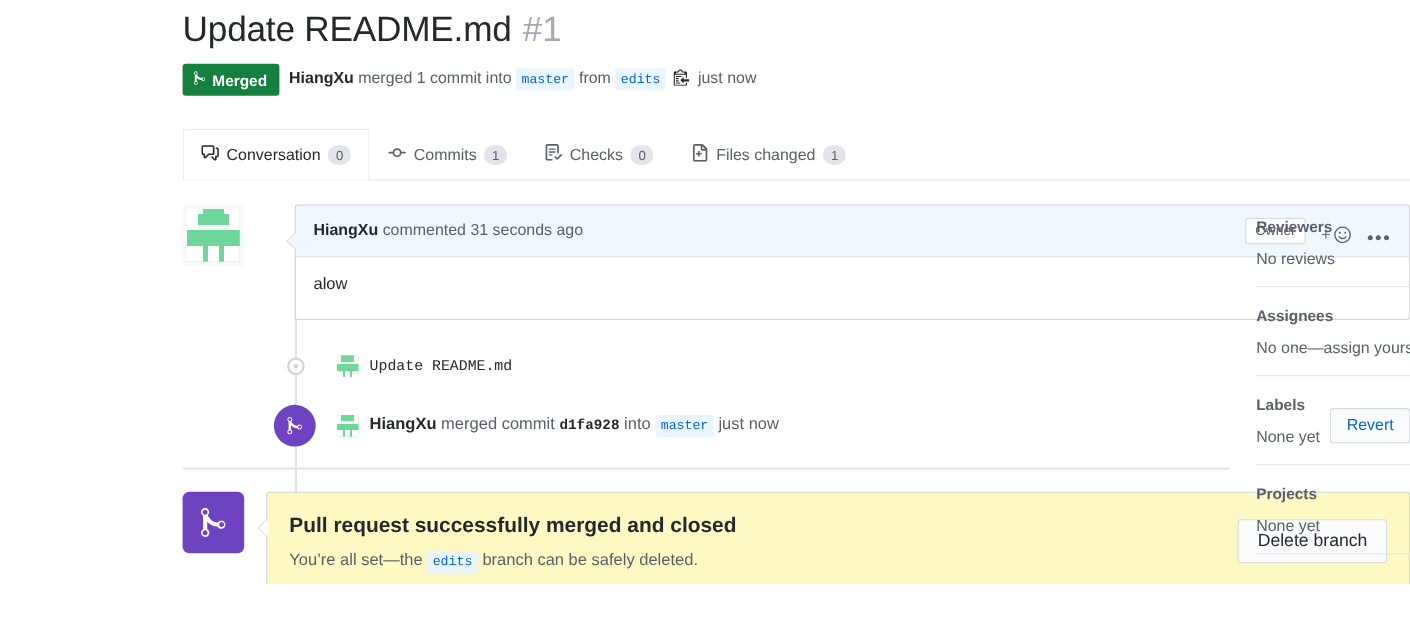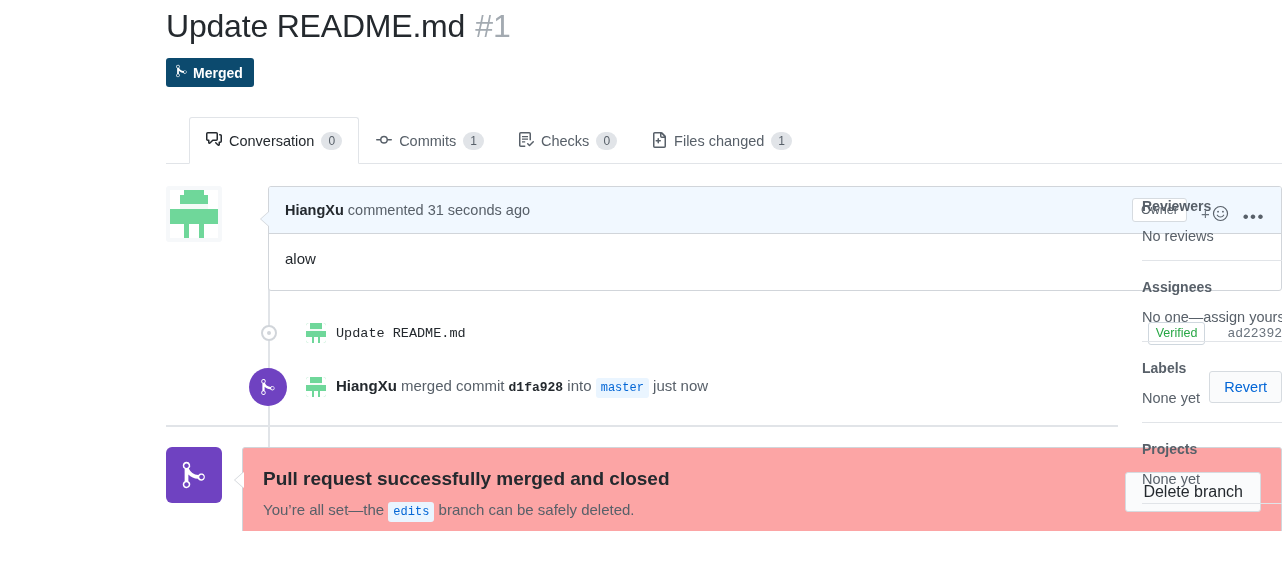--- a/index.html
+++ b/index.html
@@ -20,41 +20,41 @@
   .title-row { display: flex; align-items: baseline; gap: 10px; padding-top: 6px; }
   .pr-title {
     font-size: 32px; font-weight: 400; line-height: 1.25;
     color: #24292e; letter-spacing: -0.2px;
   }
   .pr-number { font-size: 32px; font-weight: 300; color: #a3aab1; }
 
   .meta-row { display: flex; align-items: center; gap: 9px; margin-top: 12px; }
   .state-badge {
     display: inline-flex; align-items: center; gap: 5px;
-    background: #0c4a6e; color: #ffffff;
+    background: #15803d; color: #ffffff;
     font-size: 14px; font-weight: bold;
     padding: 6px 11px 6px 9px; border-radius: 3px;
     line-height: 16px;
   }
   .meta-text { font-size: 14.5px; color: #586069; line-height: 20px; }
   .meta-text b { color: #24292e; font-weight: bold; }
   .branch-tag {
     display: inline-block;
     font-family: "Liberation Mono", monospace;
     font-size: 12px; background: #eaf5ff; color: #0366d6;
     padding: 2px 5px; border-radius: 3px; line-height: 16px;
   }
   .copy-icon { display: inline-block; vertical-align: -3px; margin: 0 3px; }
 
   
   .tabnav {
     position: absolute; left: 166px; top: 116px; width: 1116px;
     border-bottom: 1px solid #e1e4e8; height: 48px;
   }
-  .tabs { display: flex; align-items: flex-end; height: 47px; margin-left: 23px; }
+  .tabs { display: flex; align-items: flex-end; height: 47px; }
   .tab {
     display: flex; align-items: center; gap: 7px;
     height: 47px; padding: 0 16px;
     font-size: 14.5px; color: #586069; cursor: pointer;
     border: 1px solid transparent; border-bottom: none;
     position: relative; top: 1px;
   }
   .tab.selected {
     background: #ffffff; color: #24292e; font-weight: normal;
     border: 1px solid #e1e4e8; border-bottom: 1px solid #ffffff;
@@ -164,21 +164,21 @@
 
   
   .merged-block { position: relative; display: flex; align-items: flex-start; margin-top: 20px; }
   .merge-icon-box {
     width: 56px; height: 56px; flex: 0 0 56px; border-radius: 6px;
     background: #6f42c1; display: flex; align-items: center; justify-content: center;
     position: relative; z-index: 2;
   }
   .merged-panel {
     position: relative; margin-left: 20px; flex: 1 1 auto;
-    border: 1px solid #d1d5da; border-radius: 3px; background: #fca5a5;
+    border: 1px solid #d1d5da; border-radius: 3px; background: #fef9c3;
     padding: 18px 20px 16px 20px; display: flex; align-items: flex-start;
   }
   .merged-panel:before, .merged-panel:after {
     content: ""; position: absolute; top: 24px; width: 0; height: 0; border-style: solid;
   }
   .merged-panel:before {
     left: -9px; border-width: 8px 9px 8px 0;
     border-color: transparent #d1d5da transparent transparent;
   }
   .merged-panel:after {
@@ -219,20 +219,33 @@
       <span class="pr-number">#1</span>
     </div>
     <div class="meta-row">
       <span class="state-badge">
         <span>
           <svg width="13" height="14" viewBox="0 0 12 16" fill="#ffffff" aria-hidden="true">
             <path d="M10 7c-.73 0-1.38.41-1.73 1.02V8C7.22 7.98 6 7.64 5.14 6.98c-.75-.58-1.5-1.61-1.89-2.44A1.993 1.993 0 0 0 2 .99C.89.99 0 1.89 0 3a2 2 0 0 0 1 1.72v6.56c-.59.35-1 .98-1 1.72 0 1.11.89 2 2 2a1.993 1.993 0 0 0 1-3.72V7.67c.67.7 1.44 1.27 2.3 1.69.86.42 1.8.66 2.75.7v-.02c.36.61 1 1.02 1.75 1.02 1.11 0 2-.89 2-2 0-1.11-.89-2-2-2zm-6.8 6c0 .66-.55 1.2-1.2 1.2-.65 0-1.2-.55-1.2-1.2 0-.65.55-1.2 1.2-1.2.65 0 1.2.55 1.2 1.2zM2 4.2C1.34 4.2.8 3.65.8 3c0-.65.55-1.2 1.2-1.2.65 0 1.2.55 1.2 1.2 0 .65-.55 1.2-1.2 1.2zm8 6c-.66 0-1.2-.55-1.2-1.2 0-.65.55-1.2 1.2-1.2.65 0 1.2.55 1.2 1.2 0 .65-.55 1.2-1.2 1.2z"></path>
           </svg>
         </span>
         <span>Merged</span>
+      </span>
+      <span class="meta-text">
+        <b>HiangXu</b>
+        <span>merged 1 commit into</span>
+        <span class="branch-tag">master</span>
+        <span>from</span>
+        <span class="branch-tag">edits</span>
+        <span class="copy-icon">
+          <svg width="15" height="16" viewBox="0 0 14 16" fill="#24292e" aria-hidden="true">
+            <path d="M2 13h4v1H2v-1zm5-6H2v1h5V7zm2 3V8l-3 3 3 3v-2h5v-2H9zM4.5 9H2v1h2.5V9zM2 12h2.5v-1H2v1zm9 1h1v2c-.02.28-.11.52-.3.7-.19.18-.42.28-.7.3H1c-.55 0-1-.45-1-1V4c0-.55.45-1 1-1h3c0-1.11.89-2 2-2 1.11 0 2 .89 2 2h3c.55 0 1 .45 1 1v5h-1V6H1v9h10v-2zM2 5h8c0-.55-.45-1-1-1H8c-.55 0-1-.45-1-1 0-.55-.45-1-1-1-.55 0-1 .45-1 1 0 .55-.45 1-1 1H3c-.55 0-1 .45-1 1z"></path>
+          </svg>
+        </span>
+        <span>just now</span>
       </span>
     </div>
   </div>
 
   <div class="tabnav">
     <div class="tabs">
 
       <div class="tab selected">
         <span>
           <svg width="16" height="16" viewBox="0 0 16 16" fill="#24292e" aria-hidden="true">
@@ -326,24 +339,20 @@
         <svg class="mini-avatar" viewBox="0 0 10 10" shape-rendering="crispEdges">
           <rect width="10" height="10" fill="#6fd79a"></rect>
           <rect x="0" y="0" width="2" height="4" fill="#ffffff"></rect>
           <rect x="8" y="0" width="2" height="4" fill="#ffffff"></rect>
           <rect x="2" y="3" width="6" height="1" fill="#f3fbf6"></rect>
           <rect x="0" y="7" width="3" height="3" fill="#ffffff"></rect>
           <rect x="7" y="7" width="3" height="3" fill="#ffffff"></rect>
           <rect x="4" y="7" width="2" height="3" fill="#ffffff"></rect>
         </svg>
         <span class="commit-msg">Update README.md</span>
-        <span class="row-right">
-          <span class="verified-badge">Verified</span>
-          <span class="sha">ad22392</span>
-        </span>
       </div>
     </div>
 
     <div class="tl-row" style="margin-top:14px;">
       <span class="tl-badge-big">
         <svg width="18" height="18" viewBox="0 0 12 16" fill="#ffffff" aria-hidden="true">
           <path d="M10 7c-.73 0-1.38.41-1.73 1.02V8C7.22 7.98 6 7.64 5.14 6.98c-.75-.58-1.5-1.61-1.89-2.44A1.993 1.993 0 0 0 2 .99C.89.99 0 1.89 0 3a2 2 0 0 0 1 1.72v6.56c-.59.35-1 .98-1 1.72 0 1.11.89 2 2 2a1.993 1.993 0 0 0 1-3.72V7.67c.67.7 1.44 1.27 2.3 1.69.86.42 1.8.66 2.75.7v-.02c.36.61 1 1.02 1.75 1.02 1.11 0 2-.89 2-2 0-1.11-.89-2-2-2zm-6.8 6c0 .66-.55 1.2-1.2 1.2-.65 0-1.2-.55-1.2-1.2 0-.65.55-1.2 1.2-1.2.65 0 1.2.55 1.2 1.2zM2 4.2C1.34 4.2.8 3.65.8 3c0-.65.55-1.2 1.2-1.2.65 0 1.2.55 1.2 1.2 0 .65-.55 1.2-1.2 1.2zm8 6c-.66 0-1.2-.55-1.2-1.2 0-.65.55-1.2 1.2-1.2.65 0 1.2.55 1.2 1.2 0 .65-.55 1.2-1.2 1.2z"></path>
         </svg>
       </span>
       <div class="row-inner">

